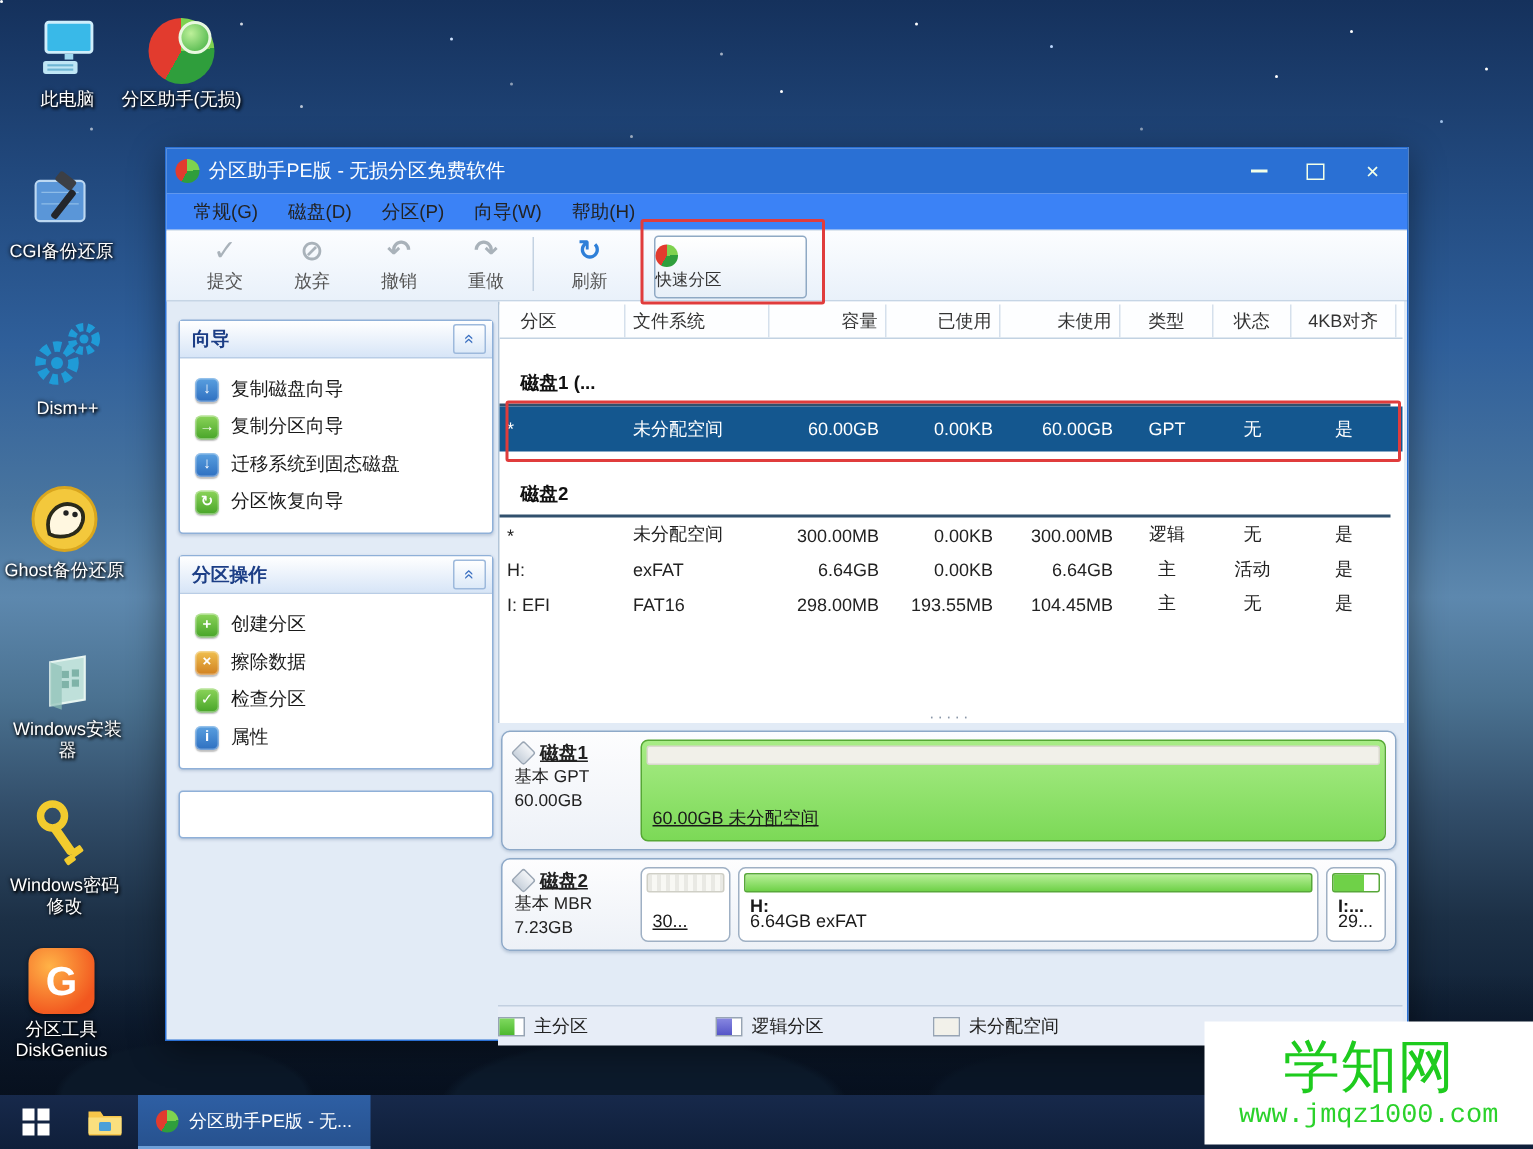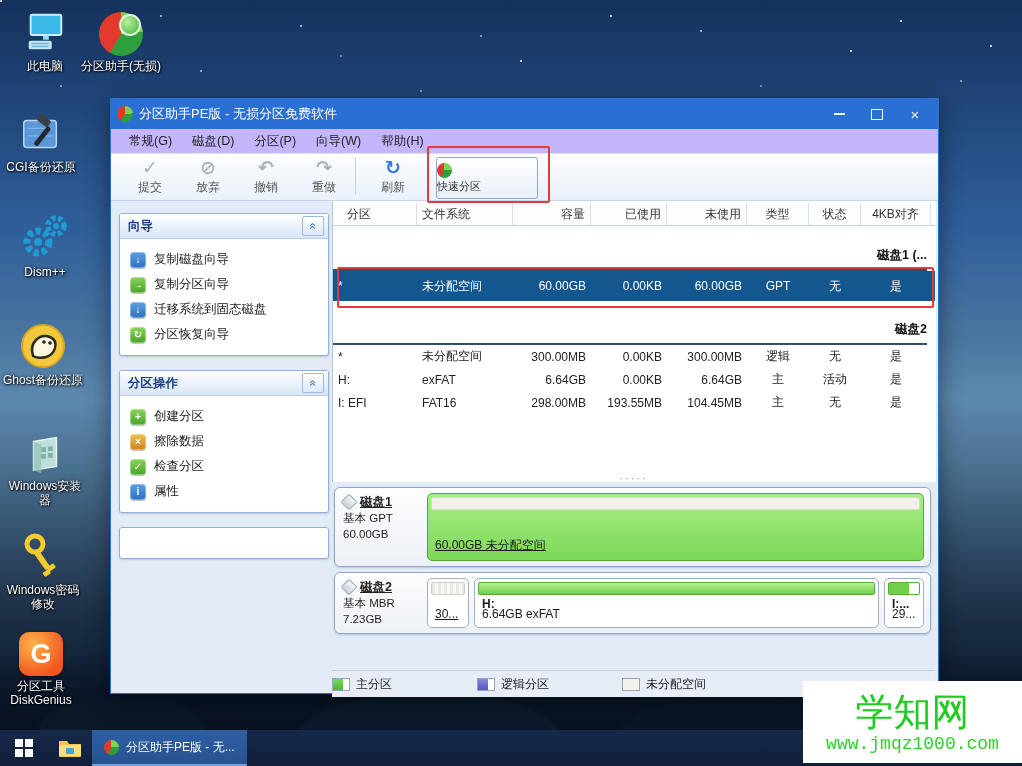--- a/index.html
+++ b/index.html
@@ -35,21 +35,21 @@
     background:radial-gradient(circle at 32% 28%,#ffb347,#f2571f 75%);color:#fff;font-weight:bold;font-size:27px;
     box-shadow:0 1px 3px rgba(0,0,0,.5);}
   
   .win{position:absolute;left:110px;top:98px;width:827px;height:594px;border:1px solid #2a70d4;background:#e2ebf6;box-shadow:0 6px 22px rgba(0,0,0,.45);}
   .titlebar{height:30px;background:#2a70d4;display:flex;align-items:center;padding:0 6px;color:#fff;font-size:13px;}
   .titlebar .title{margin-left:6px;flex:1;white-space:nowrap;}
   .winctl{display:flex;align-items:center;gap:4px;}
   .ctl{width:34px;height:24px;display:flex;align-items:center;justify-content:center;color:#f2ffe8;font-size:15px;cursor:pointer;}
   .minline{width:11px;height:0;border-top:2px solid #f2ffe8;display:block;}
   .maxbox{width:10px;height:9px;border:1.6px solid #f2ffe8;display:block;}
-  .menubar{height:24px;background:#c4b5fd;border-bottom:1px solid #dde6ef;display:flex;align-items:center;padding-left:8px;font-size:12.5px;color:#222;}
+  .menubar{height:24px;background:#3b82f6;border-bottom:1px solid #dde6ef;display:flex;align-items:center;padding-left:8px;font-size:12.5px;color:#222;}
   .mitem{padding:3px 10px;cursor:default;}
   .toolbar{height:44px;background:linear-gradient(#fcfdff,#e9f1fa);border-bottom:1px solid #c6d5e5;display:flex;align-items:flex-start;padding:2px 4px 0 10px;position:relative;}
   .tbtn{width:58px;text-align:center;font-size:12px;color:#555;padding-top:1px;cursor:default;}
   .tbtn .tico{display:block;height:22px;font-size:19px;line-height:22px;font-weight:bold;}
   .tico.dim{color:#a9b2ba;}
   .tico.blue{color:#2e7fd8;}
   .tsep{width:1px;height:36px;background:#c3d2e2;margin:2px 8px 0 2px;}
   .qbtn{margin-left:14px;margin-top:1px;width:100px;height:40px;border:1px solid #8fa9c4;border-radius:3px;
     background:linear-gradient(#ffffff,#e7eff8);display:flex;flex-direction:column;align-items:flex-start;justify-content:center;
     font-size:11px;color:#333;cursor:pointer;}
@@ -80,21 +80,21 @@
   .hc{border-right:1px solid #d5e0ec;display:flex;align-items:center;padding:0 5px;box-sizing:border-box;}
   .c0{width:84px;padding-left:14px;}
   .c1{width:96px;}
   .c2{width:78px;justify-content:flex-end;text-align:right;}
   .c3{width:76px;justify-content:flex-end;text-align:right;}
   .c4{width:80px;justify-content:flex-end;text-align:right;}
   .c5{width:62px;justify-content:center;text-align:center;}
   .c6{width:52px;justify-content:center;text-align:center;}
   .c7{width:70px;justify-content:center;text-align:center;}
   .tgroup{position:absolute;left:1px;right:8px;height:28px;line-height:28px;font-weight:bold;font-size:12.5px;color:#111;
-    padding-left:14px;border-bottom:2px solid #31506d;text-align:right;}
+    padding-left:14px;border-bottom:2px solid #31506d;}
   .g1{top:40px;} .g2{top:114px;}
   .trow{position:absolute;left:1px;right:0;display:flex;font-size:12px;color:#222;align-items:center;}
   .trow .tc{display:flex;align-items:center;padding:0 5px;box-sizing:border-box;}
   .trow.sel{top:70px;height:30px;background:#14578f;color:#fff;}
   .r20{top:144px;height:23px;} .r21{top:167px;height:23px;} .r22{top:190px;height:23px;}
   .anno.row-box{left:5px;top:66px;width:593px;height:37px;}
   .splitter{position:absolute;top:274px;left:0;width:100%;text-align:center;color:#8a97a8;font-size:11px;letter-spacing:2px;height:8px;line-height:6px;cursor:row-resize;}
   
   .dpanel{position:absolute;left:2px;right:4px;border:1px solid #8ea9c8;border-radius:6px;
     background:linear-gradient(#fdfdfe,#edf1f7);display:flex;box-shadow:0 1px 2px rgba(60,90,130,.25);}
@@ -102,21 +102,21 @@
   .dmeta{width:86px;padding:6px 2px 4px 8px;font-size:11.5px;color:#222;line-height:16px;box-sizing:border-box;}
   .dmeta .dname{font-weight:bold;font-size:12.5px;text-decoration:underline;display:flex;align-items:center;gap:5px;}
   .ddiamond{width:10px;height:10px;background:linear-gradient(#f2f4f7,#c9d2dc);border:1px solid #9aa6b4;border-radius:2px;transform:rotate(45deg);display:inline-block;}
   .dsegs{flex:1;display:flex;gap:5px;padding:5px 6px;box-sizing:border-box;}
   .seg{border:1px solid #9fb0c4;border-radius:5px;background:#fff;position:relative;box-sizing:border-box;overflow:hidden;font-size:12px;color:#1a1a1a;}
   .seg .strip{height:11px;margin:3px;border-radius:2px;}
   .seg .sline1{position:absolute;left:7px;top:18px;font-weight:bold;}
   .seg .sline2{position:absolute;left:7px;bottom:6px;white-space:nowrap;}
   .seg.green-full{flex:1;background:linear-gradient(#a8ec86,#7cd957);border-color:#56a835;}
   .seg.green-full .strip{background:#f1f0e9;border:1px solid #d9d8cd;}
-  .seg.unalloc-small{width:42px;}
+  .seg.unalloc-small{width:60px;}
   .seg.unalloc-small .strip{background:repeating-linear-gradient(90deg,#e9e9e4 0 3px,#f8f8f4 3px 6px);border:1px solid #cfcfc6;}
   .seg.primary-large{flex:1;}
   .seg.primary-large .strip{background:linear-gradient(#b8f099,#6fd148);border:1px solid #58a83a;}
   .seg.primary-small{width:40px;}
   .seg.primary-small .strip{border:1px solid #58a83a;background:linear-gradient(90deg,#6fd148 0 68%,#ffffff 68%);}
   .seg .s-only2{position:absolute;left:7px;bottom:6px;text-decoration:underline;}
   
   .legendrow{position:absolute;left:0;bottom:0;width:100%;height:26px;border-top:1px solid #c2cfe0;background:#e7edf7;
     display:flex;align-items:center;font-size:12px;color:#222;}
   .litem{display:flex;align-items:center;gap:6px;width:145px;}

